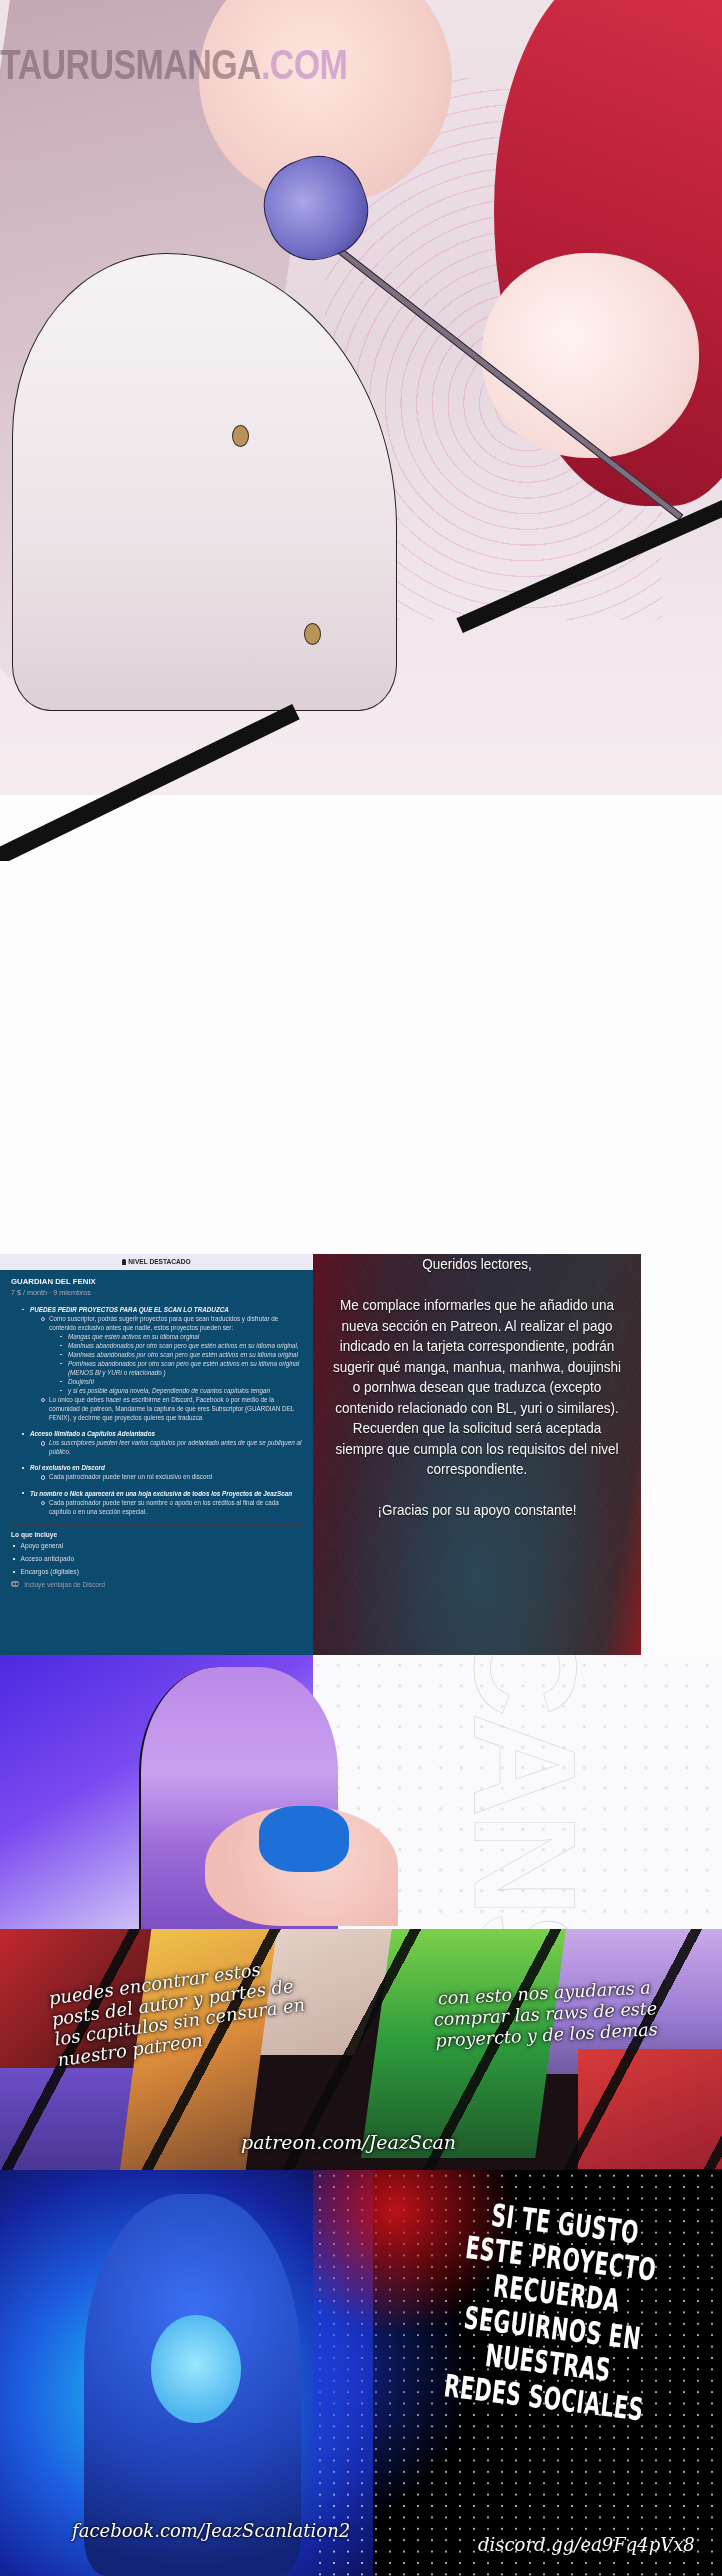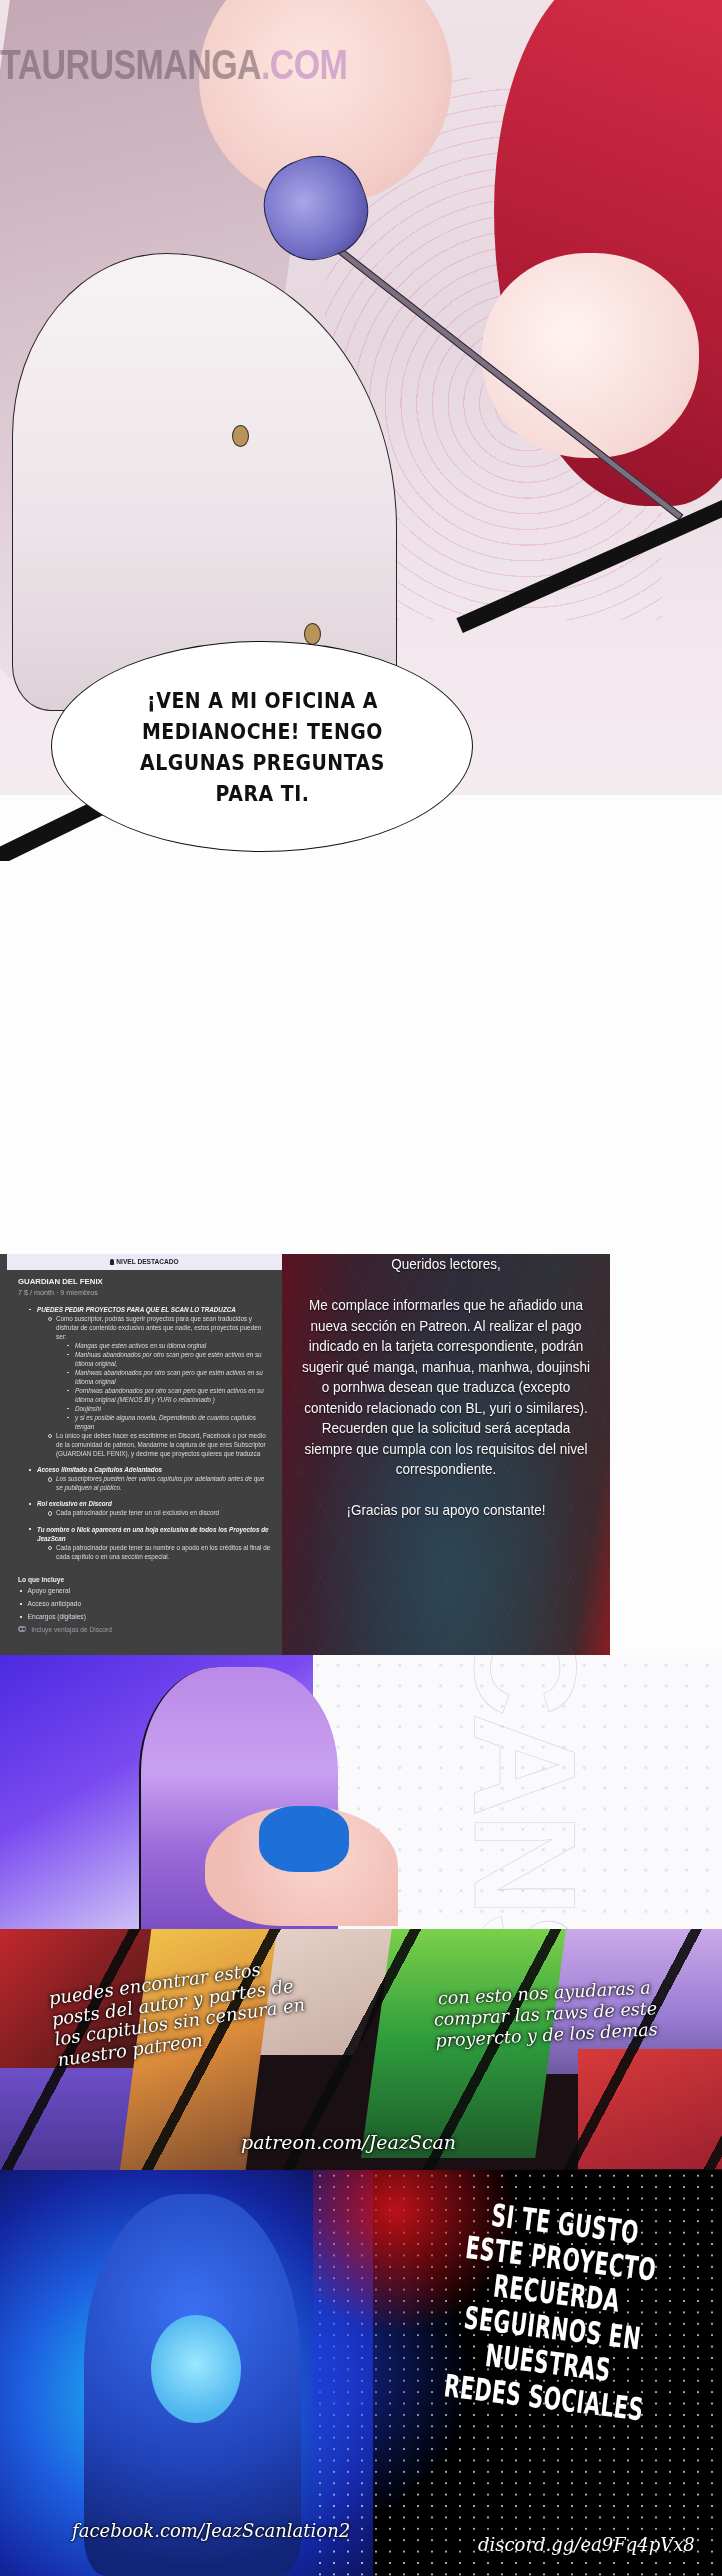--- a/index.html
+++ b/index.html
@@ -25,21 +25,21 @@
   .comic .below { position:absolute; left:0; top:795px; width:723px; height:120px; background:#fdfdfd; }
   .watermark { position:absolute; left:0; top:40px; font-family:"Liberation Sans", sans-serif; font-weight:bold; font-size:34px; letter-spacing:-0.6px; color:rgba(110,90,100,.55); transform:scaleY(1.25); transform-origin:left top; }
   .watermark .dom { color:rgba(200,150,200,.75); }
   .bubble { position:absolute; left:51px; top:641px; width:422px; height:211px; background:#fff; border:1.8px solid #111; border-radius:50%; display:flex; align-items:center; justify-content:center; text-align:center; }
   .bubble-text { font-family:"DejaVu Sans", sans-serif; font-weight:bold; font-size:22px; line-height:31px; color:#111; letter-spacing:0.6px; transform:scaleX(.86); width:337px; }
 
   .whitespace { height:393px; background:#fdfdfd; }
 
   
   .tierrow { height:401px; display:flex; }
-  .tier { width:282px; background:#404040; color:#e9e9ee; position:relative;padding-left:7px; }
+  .tier { width:313px; background:#0c4a6e; color:#e9e9ee; position:relative; }
   .tier-banner { height:15.7px; background:#ebeaf6; color:#222; font-size:6.6px; font-weight:bold; display:flex; align-items:center; justify-content:center; gap:2.4px; }
   .tier-banner .pin { display:inline-block; width:3.6px; height:6px; background:#222; border-radius:1.8px 1.8px 0.6px 0.6px; }
   .tier-body { padding:7.2px 11px 0 11px; }
   .tier-name { font-size:7.8px; font-weight:bold; color:#f2f2f6; }
   .tier-price { font-size:7.2px; color:#a9a9b6; margin-top:1.8px; }
   .tier ul { list-style:none; }
   .lvl1 { margin-top:8.4px; font-size:6.3px; line-height:9px; }
   .lvl1 > li { position:relative; padding-left:19px; margin-bottom:7.2px; }
   .lvl1 > li::before { content:""; position:absolute; left:11px; top:3.6px; width:1.8px; height:1.8px; background:#ddd; }
   .lvl1 > li > .h { font-weight:bold; font-style:italic; color:#f4f4f8; }
@@ -112,23 +112,20 @@
   <div class="shoulder"></div>
   <div class="coat"></div>
   <div class="btn1"></div>
   <div class="btn2"></div>
   <div class="stem"></div>
   <div class="rose"></div>
   <div class="frame-r"></div>
   <div class="below"></div>
   <div class="frame-l"></div>
   <div class="watermark"><span>TAURUSMANGA</span><span class="dom">.COM</span></div>
-  <div class="bubble">
-    <div class="bubble-text">¡VEN A MI OFICINA A MEDIANOCHE! TENGO ALGUNAS PREGUNTAS PARA TI.</div>
-  </div>
 </section>
 
 <div class="whitespace"></div>
 
 <section class="strip tierrow">
   <div class="tier">
     <div class="tier-banner">
       <span class="pin"></span>
       <span>NIVEL DESTACADO</span>
     </div>

